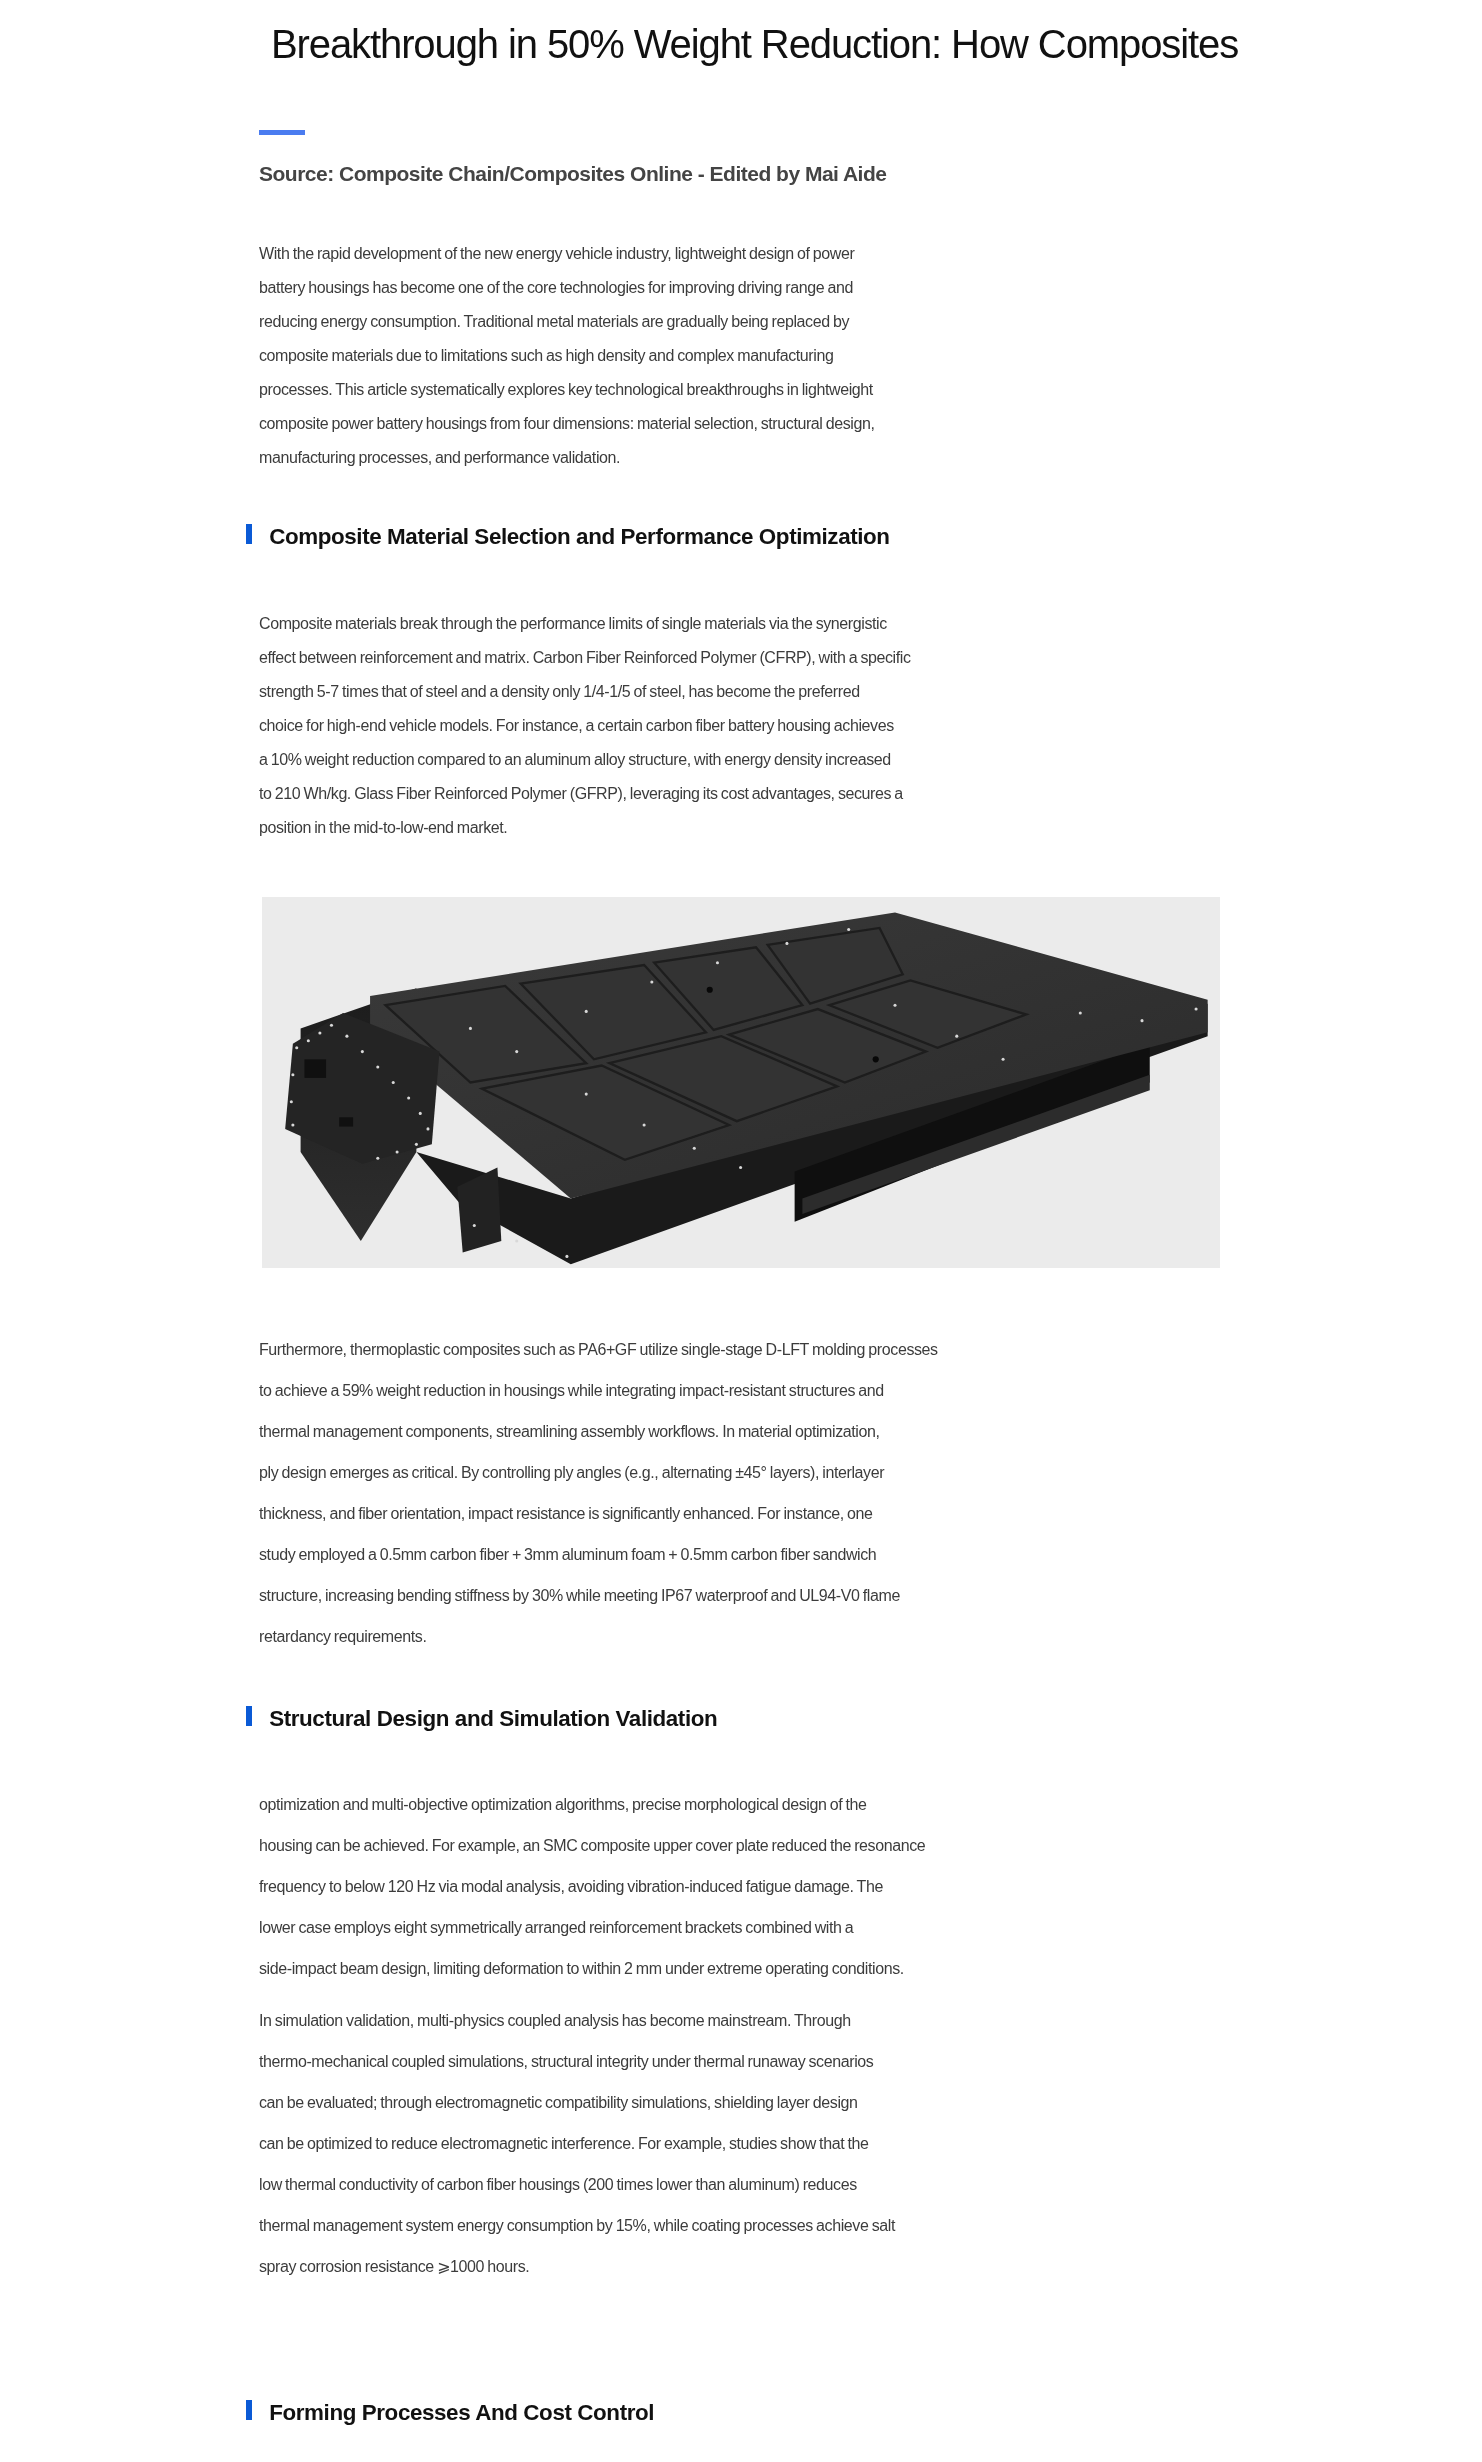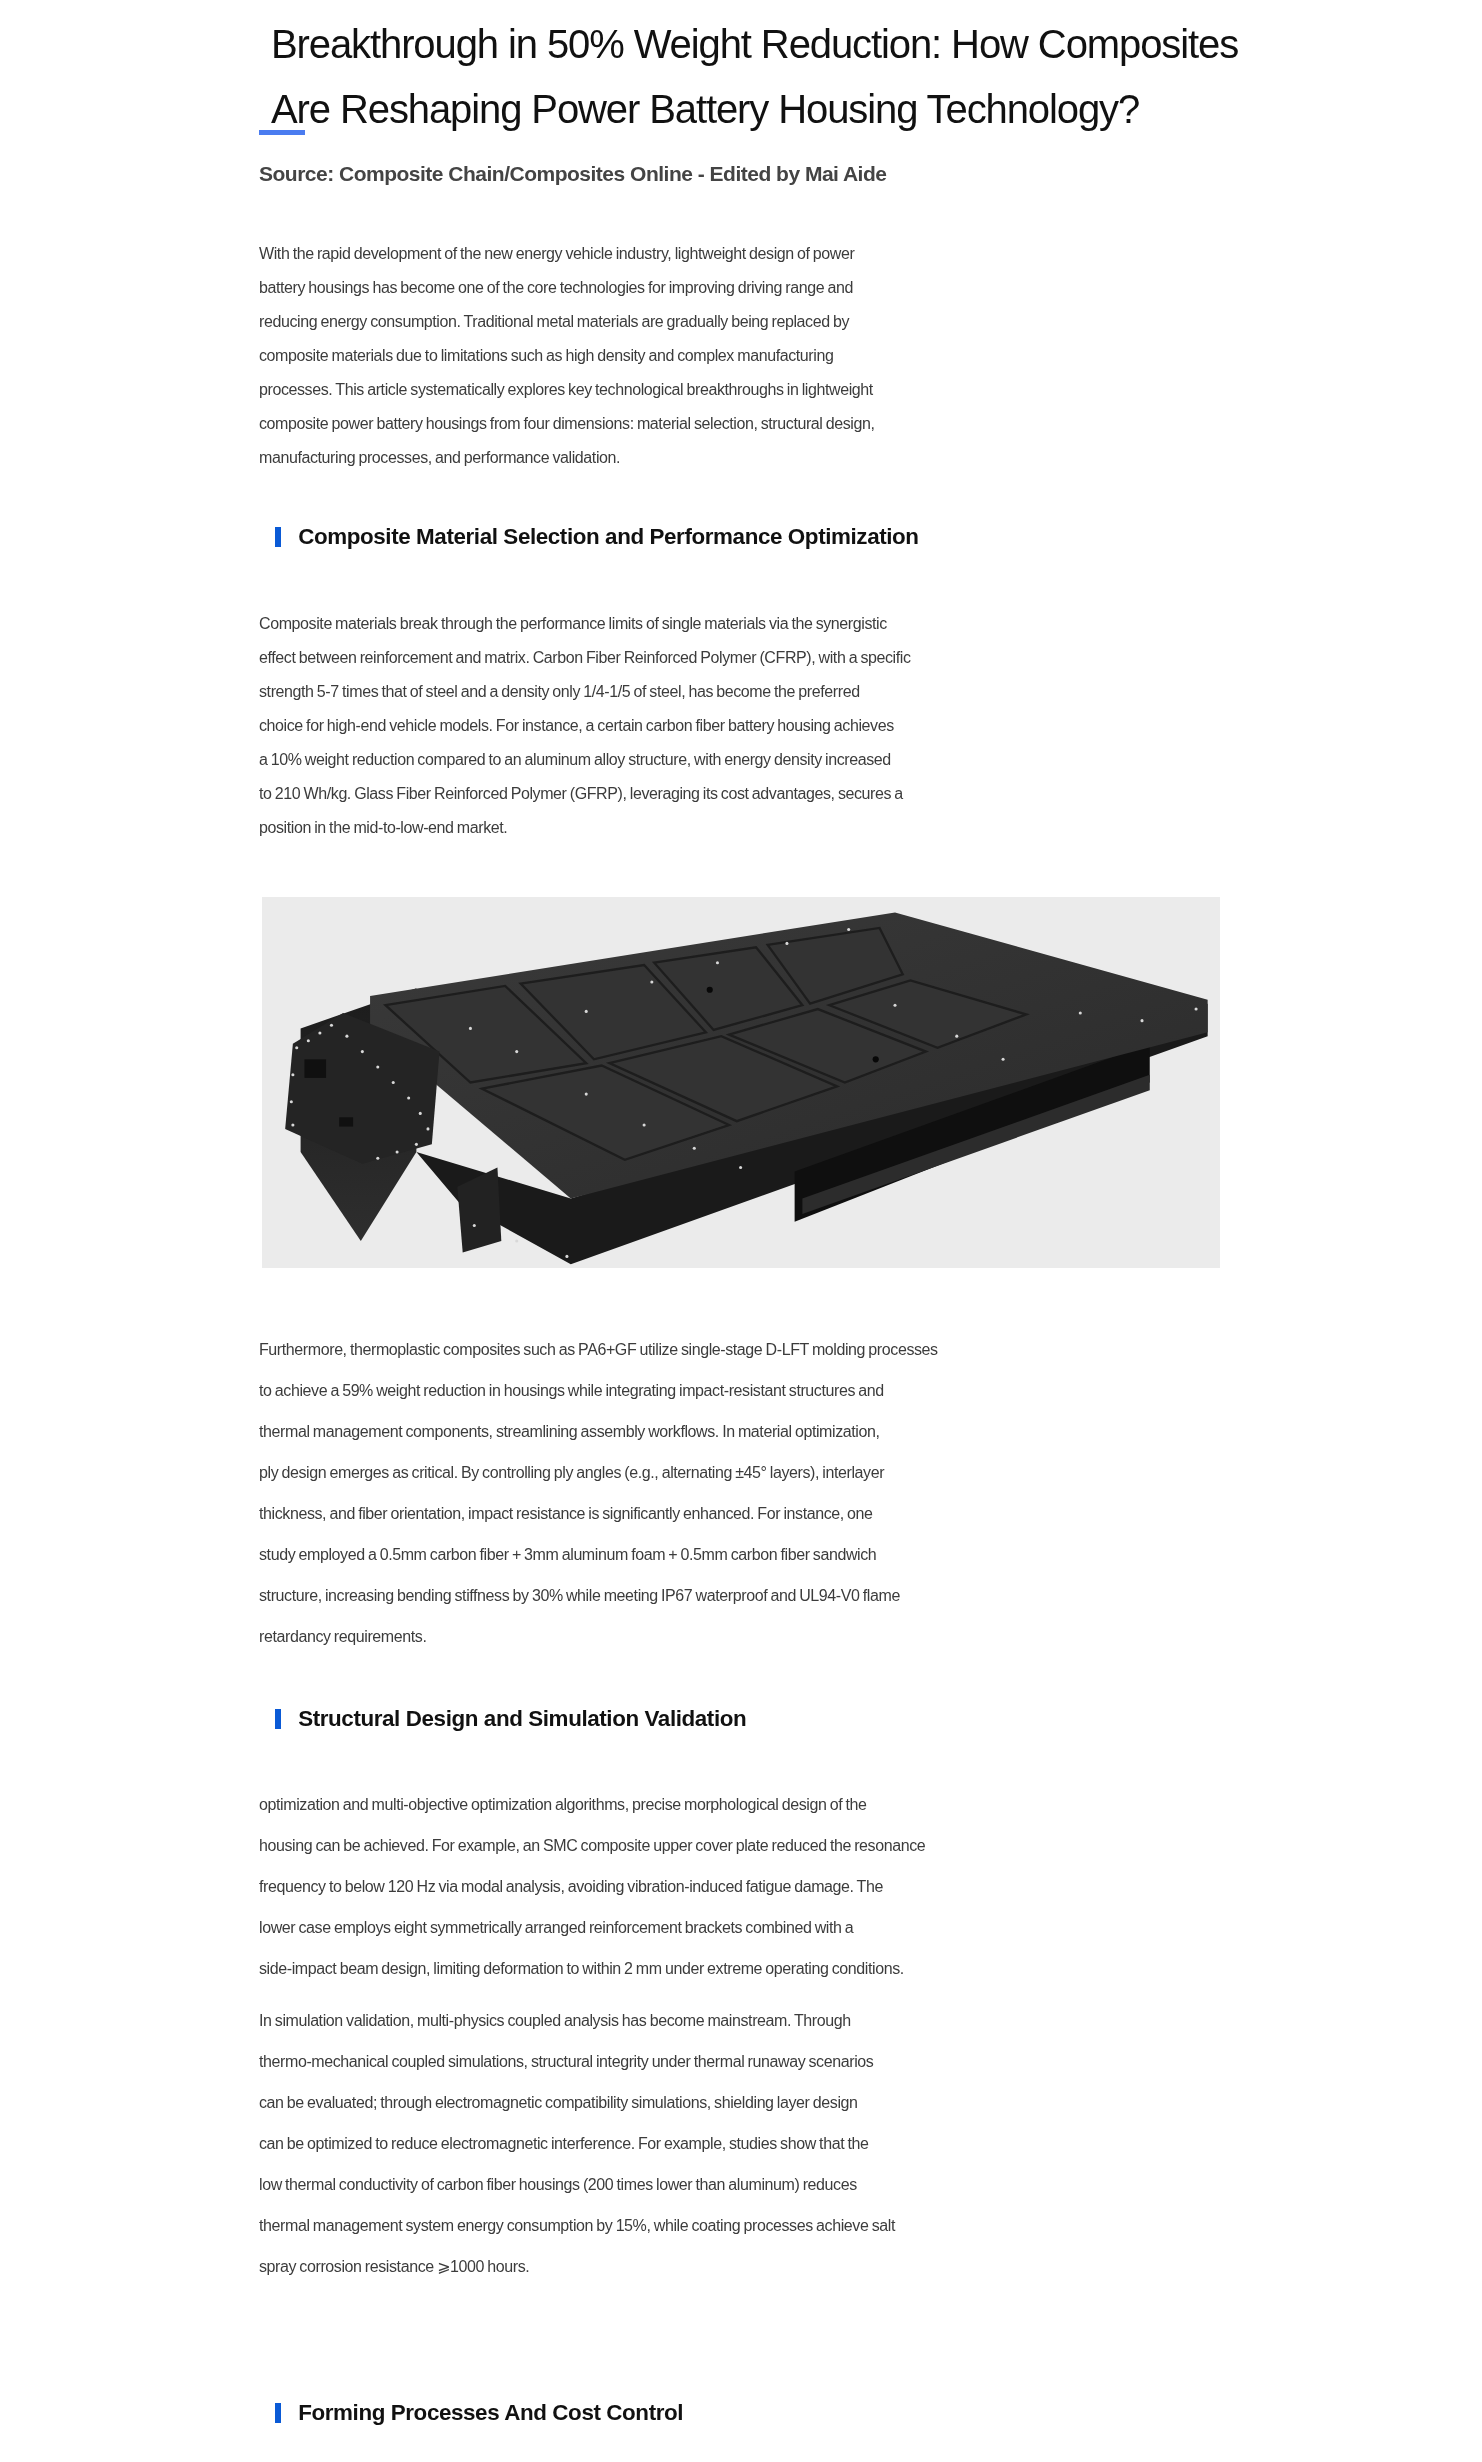--- a/index.html
+++ b/index.html
@@ -4,32 +4,31 @@
 <style>
   html, body { margin: 0; padding: 0; background: #ffffff; }
   body { width: 1483px; height: 2462px; position: relative; overflow: hidden; font-family: "Liberation Sans", "DejaVu Sans", sans-serif; }
   .title { position: absolute; left: 259px; top: 0px; width: 1004px; margin: 12px; font-size: 40px; line-height: 65px; font-weight: 400; color: #111111; letter-spacing: -1.1px; }
   .title-bar { position: absolute; left: 259px; top: 130px; width: 46px; height: 5.4px; background: #4a7cf0; }
   .source { position: absolute; left: 259px; top: 158px; font-size: 21px; line-height: 31px; font-weight: 700; color: #444444; letter-spacing: -0.5px; margin: 0; }
   .para { position: absolute; left: 259px; width: 970px; margin: 0; font-size: 16px; color: #3c3c3c; letter-spacing: -0.4px; word-spacing: -0.8px; }
   .para .ln { display: block; white-space: nowrap; }
   .lh44 { line-height: 34px; }
   .lh53 { line-height: 41px; }
-  .heading { position: absolute; left: 275px; height: 26px; display: flex; align-items: center; }
+  .heading { position: absolute; left: 246px; height: 26px; display: flex; }
   .heading .bar { width: 6.2px; height: 20px; background: #0a5ad6; margin-right: 17px; flex: none; }
   .heading .txt { font-size: 22.4px; font-weight: 700; color: #111111; letter-spacing: -0.4px; white-space: nowrap; }
   .figure { position: absolute; left: 262px; top: 897px; width: 958px; height: 371px; background: #ebebeb; overflow: hidden; }
   .figure svg { display: block; width: 100%; height: 100%; }
 </style>
 </head>
 <body>
 
 <h1 class="title">
   <span style="display:block">Breakthrough in 50% Weight Reduction: How Composites</span>
-  <span style="display:block">Are Reshaping Power Battery Housing Technology?</span>
 </h1>
 <div class="title-bar" style="background: rgb(74, 124, 240);"></div>
 
 <p class="source">Source: Composite Chain/Composites Online - Edited by Mai Aide</p>
 
 <p class="para lh44" style="top:237px">
   <span class="ln">With the rapid development of the new energy vehicle industry, lightweight design of power</span>
   <span class="ln">battery housings has become one of the core technologies for improving driving range and</span>
   <span class="ln">reducing energy consumption. Traditional metal materials are gradually being replaced by</span>
   <span class="ln">composite materials due to limitations such as high density and complex manufacturing</span>

